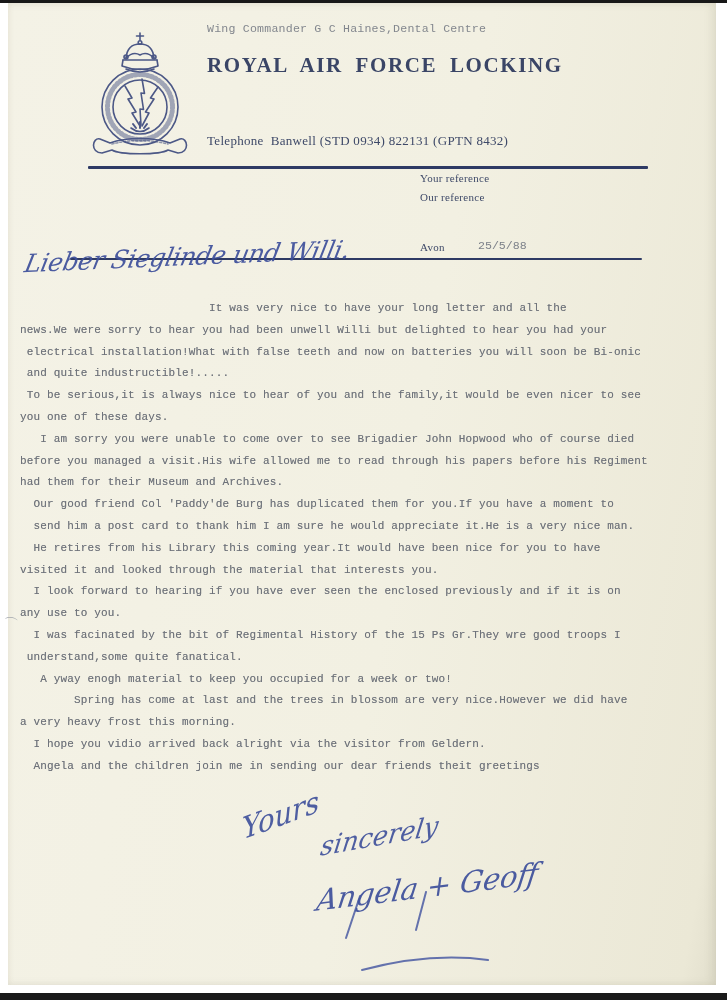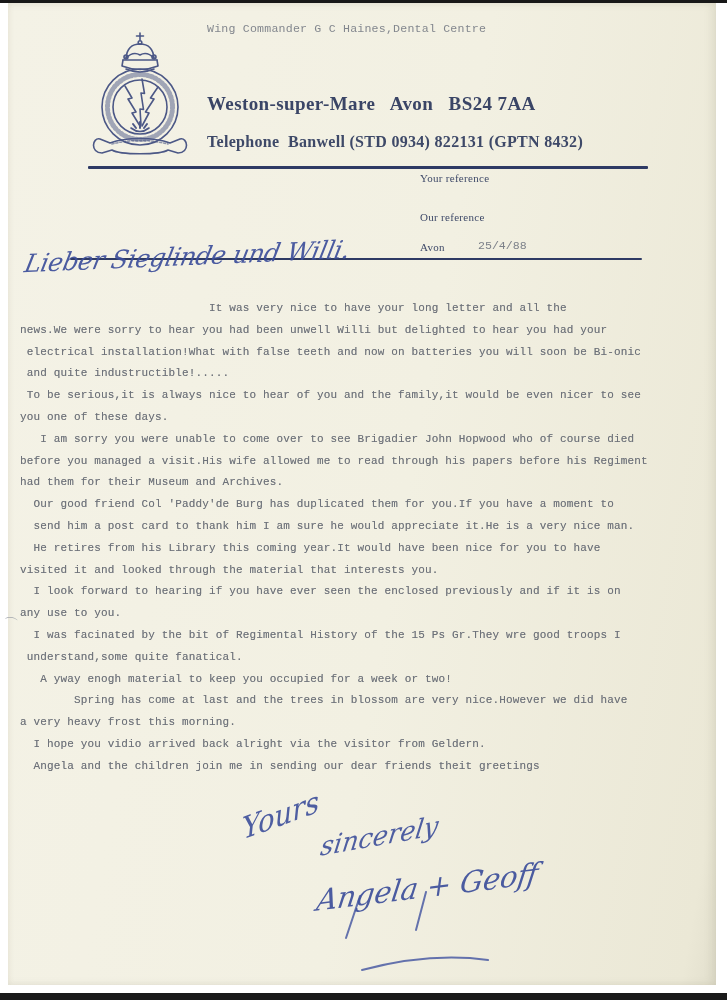--- a/index.html
+++ b/index.html
@@ -34,31 +34,31 @@
     font-size:21px;font-weight:600;letter-spacing:1.6px;word-spacing:6px;color:#3a4566;white-space:pre;
   }
   .lh-addr{
     position:absolute;left:199px;top:90px;
     font-family:"Liberation Serif","DejaVu Serif",serif;
     font-size:19px;font-weight:700;letter-spacing:.4px;color:#3a4566;white-space:pre;
   }
   .lh-tel{
     position:absolute;left:199px;top:130px;
     font-family:"Liberation Serif","DejaVu Serif",serif;
-    font-size:16px;font-weight:700;letter-spacing:.3px;color:#3e4968;white-space:pre;
+    font-size:13px;font-weight:400;letter-spacing:.3px;color:#3e4968;white-space:pre;
   }
   .rule{position:absolute;background:#2e3a64;border-radius:1px;}
   .rule-1{left:80px;top:163px;width:560px;height:3px;}
   .rule-2{left:62px;top:255px;width:572px;height:2px;}
   .ref-label{
     position:absolute;left:412px;
     font-family:"Liberation Serif","DejaVu Serif",serif;
     font-size:11px;color:#3e4968;letter-spacing:.3px;white-space:pre;
   }
-  .ref-your{top:169px;} .ref-our{top:208px;} .ref-date{top:238px;}
+  .ref-your{top:169px;} .ref-our{top:188px;} .ref-date{top:238px;}
   .date-value{position:absolute;left:470px;top:236px;font-size:11.6px;color:#7c8089;white-space:pre;}
   
   .hand{
     font-family:"DejaVu Serif","Liberation Serif",serif;
     font-style:italic;color:#3d4f9b;white-space:pre;
   }
   .salutation{
     position:absolute;left:20px;top:246px;font-size:25px;letter-spacing:-.5px;
     transform:rotate(-2.5deg) skewX(-14deg);transform-origin:left top;z-index:3;opacity:.92;
   }
@@ -105,29 +105,29 @@
         <path d="M56,95 L63,82 L59.5,81 L68,68 L64.5,67 L72,56"></path>
         <path d="M45,97 q9,7 18,0"></path>
         <path d="M47,93 l3,4 M61,93 l-3,4 M54,91 v6" stroke-width="2"></path>
 
         <path d="M14,108 c-8,-2 -10,14 2,14 l10,-3 c8,5 48,5 56,0 l10,3 c12,0 10,-16 2,-14 l-10,4 c-16,-6 -44,-6 -60,0 z"></path>
         <path d="M26,113 q28,-7 56,0" stroke-dasharray="2 2" opacity="0.6"></path>
       </g>
     </svg>
 
     <div class="typed lh-typed">Wing Commander G C Haines,Dental Centre</div>
-    <div class="lh-addr">Weston-super-Mare   Avon   BS24 7AA</div>
+    <div class="lh-title">ROYAL AIR FORCE LOCKING</div>
     <div class="lh-tel">Telephone  Banwell (STD 0934) 822131 (GPTN 8432)</div>
 
     <div class="rule rule-1"></div>
 
     <div class="ref-label ref-your">Your reference</div>
     <div class="ref-label ref-our">Our reference</div>
     <div class="ref-label ref-date">Avon</div>
-    <div class="typed date-value">25/4/88</div>
+    <div class="typed date-value">25/5/88</div>
 
     <div class="rule rule-2"></div>
 
     <div class="hand salutation">Lieber Sieglinde und Willi.</div>
 
     <div class="body-block"><div class="line">                            It was very nice to have your long letter and all the</div><div class="line">news.We were sorry to hear you had been unwell Willi but delighted to hear you had your</div><div class="line"> electrical installation!What with false teeth and now on batteries you will soon be Bi-onic</div><div class="line"> and quite industructible!.....</div><div class="line"> To be serious,it is always nice to hear of you and the family,it would be even nicer to see</div><div class="line">you one of these days.</div><div class="line">   I am sorry you were unable to come over to see Brigadier John Hopwood who of course died</div><div class="line">before you managed a visit.His wife allowed me to read through his papers before his Regiment</div><div class="line">had them for their Museum and Archives.</div><div class="line">  Our good friend Col 'Paddy'de Burg has duplicated them for you.If you have a moment to</div><div class="line">  send him a post card to thank him I am sure he would appreciate it.He is a very nice man.</div><div class="line">  He retires from his Library this coming year.It would have been nice for you to have</div><div class="line">visited it and looked through the material that interests you.</div><div class="line">  I look forward to hearing if you have ever seen the enclosed previously and if it is on</div><div class="line">any use to you.</div><div class="line">  I was facinated by the bit of Regimental History of the 15 Ps Gr.They wre good troops I</div><div class="line"> understand,some quite fanatical.</div><div class="line">   A yway enogh material to keep you occupied for a week or two!</div><div class="line">        Spring has come at last and the trees in blossom are very nice.However we did have</div><div class="line">a very heavy frost this morning.</div><div class="line">  I hope you vidio arrived back alright via the visitor from Geldern.</div><div class="line">  Angela and the children join me in sending our dear friends theit greetings</div></div>
 
     <div class="margin-mark">⌒</div>
 
     <div class="hand sig-1">Yours</div>

